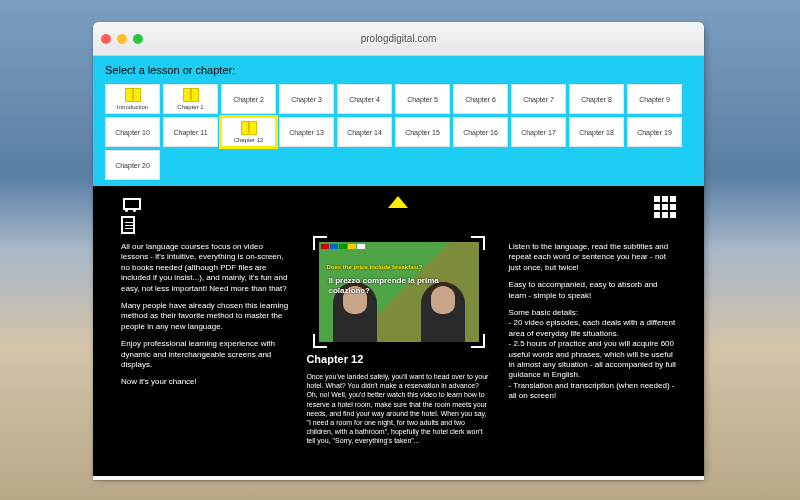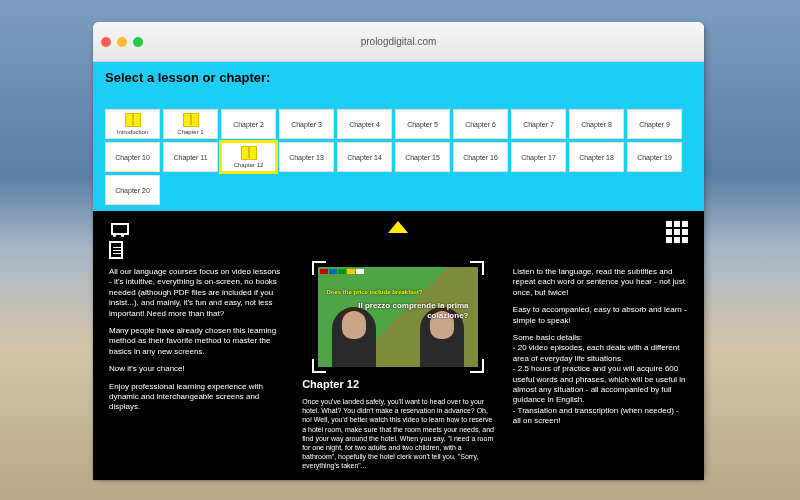--- a/index.html
+++ b/index.html
@@ -10,51 +10,51 @@
       overflow: hidden;
       position: relative;
     }
     .shadow { position:absolute; left:95px; top:25px; width:611px; height:455px; background:rgba(0,0,0,0.25); filter:blur(3px); border-radius:6px; }
     .window {
       position: absolute; left: 93px; top: 22px; width: 611px; height: 458px;
       background: #f5f5f5; border-radius: 6px 6px 0 0; overflow: hidden;
       box-shadow: 0 1px 2px rgba(0,0,0,0.2);
     }
     .titlebar {
-      height: 40px; background: linear-gradient(#f6f6f6,#e6e6e6);
+      height: 34px; background: linear-gradient(#f6f6f6,#e6e6e6);
       border-bottom: 1px solid #d0d0d0; display: flex; align-items: center;
       font-size: 10px; color: #555; position: relative;
     }
     .traffic { display: flex; gap: 6px; padding-left: 8px; }
     .dot { width: 10px; height: 10px; border-radius: 50%; }
     .red { background: #ff5f56; } .yellow { background: #ffbd2e; } .green { background: #27c93f; }
     .title-text { position:absolute; left:0; right:0; text-align:center; pointer-events:none; }
 
     .cyan {
       background: #1ecdf4; padding: 8px 12px 6px;
     }
-    .sel-label { font-size: 13px; color: #000; font-weight: bold; margin-bottom: 24px; }
+    .sel-label { font-size: 11px; color: #000; font-weight: normal; margin-bottom: 8px; }
     .chips { display: flex; flex-wrap: wrap; gap: 3px; }
     .chip {
       width: 55px; height: 30px; background: #fff; border: 1px solid #e0e0e0;
       font-size: 7px; color: #333; display:flex; align-items:center; justify-content:center;
       cursor: pointer; position: relative;
     }
     .chip.gift::before {
       content:""; position:absolute; width:14px; height:12px;
       background:#ffec00; border:1px solid #d4c000; top:3px;
     }
     .chip.gift::after {
       content:""; position:absolute; width:2px; height:12px; background:#d4c000; top:3px;
     }
     .chip.gift span { position:absolute; bottom:3px; font-size:6px; }
     .chip.selected { outline: 3px solid #ffec00; outline-offset: -1px; }
     .dbl { text-align:center; font-size:9px; font-weight:bold; padding:10px 0 6px; color:#000; }
 
-    .black { background:#000; padding:10px 16px; color:#fff; font-size:8px; line-height:1.3; height:290px; }
+    .black { background:#000; padding:10px 28px; color:#fff; font-size:8px; line-height:1.3; height:290px; }
     .toprow { display:flex; justify-content:space-between; align-items:flex-start; height:42px; }
     .icons-left { display:flex; flex-direction:column; gap:4px; }
     .cart { width:20px; height:16px; position:relative; }
     .cart::before { content:""; position:absolute; width:14px; height:8px; border:2px solid #fff; top:2px; left:2px; }
     .cart::after { content:""; position:absolute; width:3px; height:3px; border-radius:50%; background:#fff; bottom:0; left:4px; box-shadow:8px 0 0 #fff; }
     .doc { width:14px; height:18px; border:2px solid #fff; position:relative; }
     .doc::before { content:""; position:absolute; width:8px; height:1px; background:#fff; top:4px; left:2px; box-shadow:0 3px 0 #fff, 0 6px 0 #fff; }
     .chev { width:0; height:0; border-left:10px solid transparent; border-right:10px solid transparent; border-bottom:12px solid #ffec00; margin:0 auto; }
     .grid-icon { display:grid; grid-template-columns:repeat(3,6px); grid-template-rows:repeat(3,6px); gap:2px; }
     .grid-icon span { background:#fff; }
@@ -68,21 +68,21 @@
     .tl { top:-6px; left:-6px; border-right:none; border-bottom:none; }
     .tr { top:-6px; right:-6px; border-left:none; border-bottom:none; }
     .bl { bottom:-6px; left:-6px; border-right:none; border-top:none; }
     .br { bottom:-6px; right:-6px; border-left:none; border-top:none; }
     .thumb { width:100%; height:100%; background: linear-gradient(135deg,#4fa446 0%,#4fa446 50%,#7d8c3a 50%,#7d8c3a 100%); position:relative; display:flex; align-items:flex-end; justify-content:center; overflow:hidden; }
     .person { position:absolute; width:44px; height:60px; background:#2a2a2a; border-radius:22px 22px 0 0; bottom:0; }
     .head { width:24px; height:28px; background:#c9a68a; border-radius:12px 12px 10px 10px; position:absolute; top:4px; left:10px; }
     .hair { width:28px; height:16px; background:#3a2818; border-radius:14px 14px 0 0; position:absolute; top:0; left:8px; }
     .person.l { left:14px; }
     .person.r { right:14px; }
-    .cap { position:absolute; top:34px; left:10px; right:10px; font-size:8px; font-weight:bold; color:#fff; text-align:right; text-shadow:0 0 2px #000; }
+    .cap { position:absolute; top:34px; left:10px; right:10px; font-size:8px; font-weight:bold; color:#fff; text-align:left; text-shadow:0 0 2px #000; }
     .yel-cap { position:absolute; top:22px; left:8px; font-size:6px; color:#ffec00; font-weight:bold; text-shadow:0 0 2px #000; }
     .ch-title { font-weight:bold; font-size:11px; margin:10px 0 6px; }
     .mid-text { font-size:7px; line-height:1.3; }
     .flags { position:absolute; top:2px; left:2px; display:flex; gap:1px; }
     .flag { width:8px; height:5px; }
   </style>
 </head>
 <body>
 
 <div class="shadow"></div>
@@ -182,23 +182,23 @@
           <span></span>
           <span></span>
           <span></span>
           <span></span>
       </div>
     </div>
 
     <div class="cols">
       <div class="col">
         <p>All our language courses focus on video lessons - it's intuitive, everything is on-screen, no books needed (although PDF files are included if you insist...), and mainly, it's fun and easy, not less important! Need more than that?</p>
-        <p>Many people have already chosen this learning method as their favorite method to master the basics in any new screens.</p>
+        <p>Many people have already chosen this learning method as their favorite method to master the people in any new language.</p>
+        <p>Enjoy professional learning experience with dynamic and interchangeable screens and displays.</p>
         <p>Now it's your chance!</p>
-        <p>Enjoy professional learning experience with dynamic and interchangeable screens and displays.</p>
       </div>
 
       <div class="col midcol">
         <div class="vframe">
           <div class="corner tl"></div>
             <div class="corner tr"></div>
             <div class="corner bl"></div>
             <div class="corner br"></div>
           <div class="thumb">
             <div class="flags">

